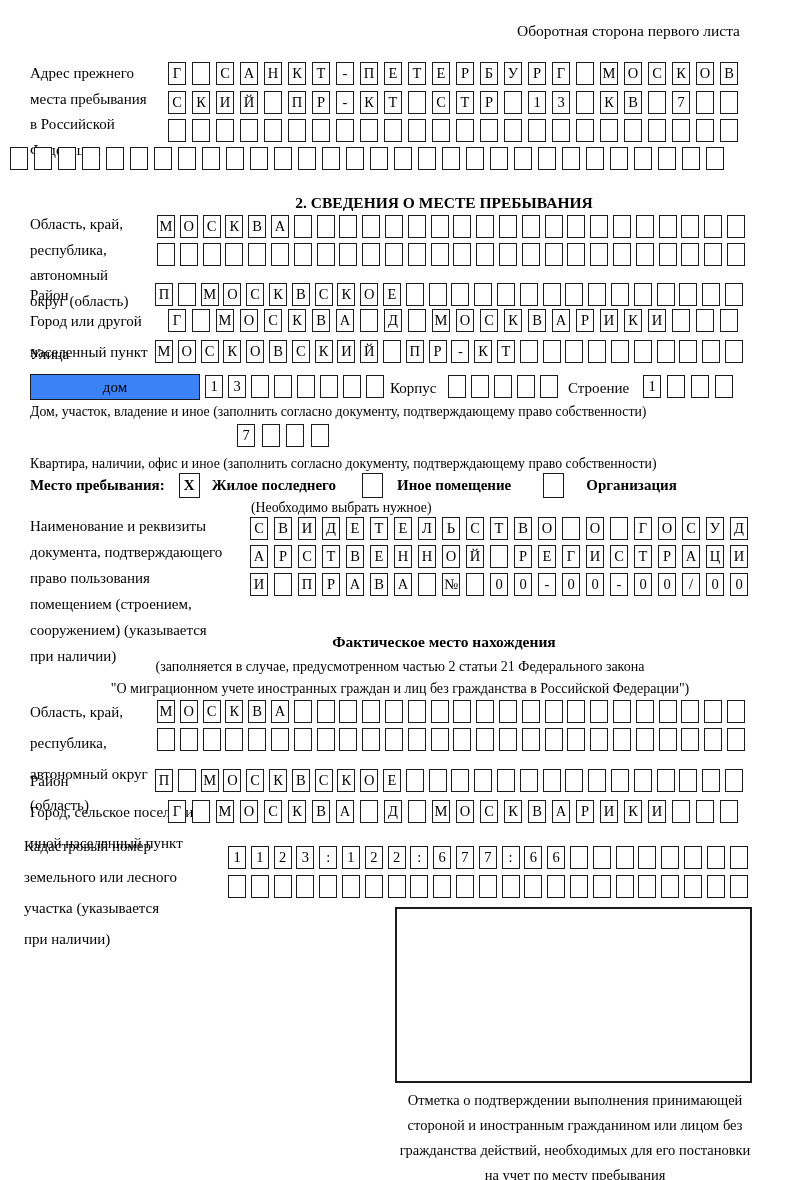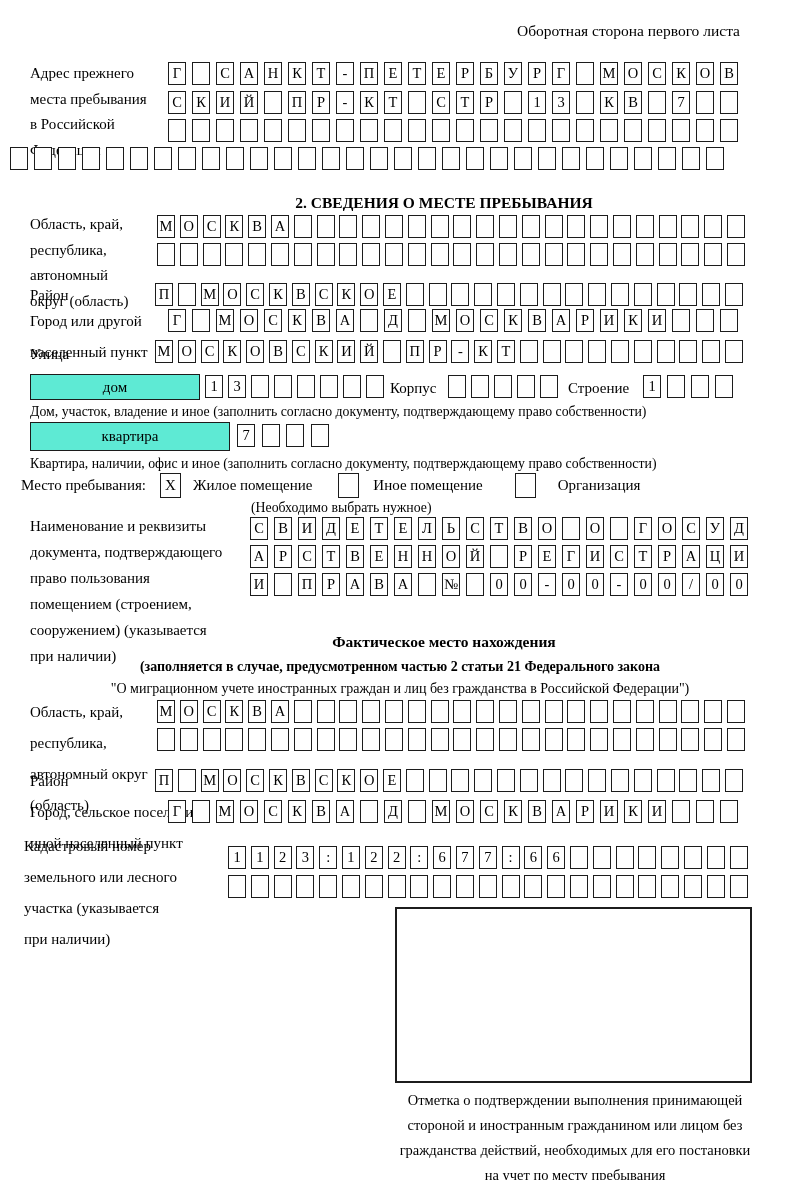--- a/index.html
+++ b/index.html
@@ -17,21 +17,21 @@
   .row { position:absolute; display:flex; gap:6px; }
   .row.tight { gap:4.8px; }
   .row.g5 { gap:5px; }
   .cell {
     box-sizing:border-box; flex:none; width:18px; height:23px;
     border:1.6px solid #1c1c1c; display:flex; align-items:center; justify-content:center;
     font-size:14.5px; background:#fff;
   }
   .wbox {
     position:absolute; box-sizing:border-box; border:1.6px solid #1c1c1c;
-    display:flex; align-items:center; justify-content:center; font-size:15px; background:#5eead4;
+    display:flex; align-items:center; justify-content:center; font-size:15px; background:#3b82f6;
   }
   .chk {
     box-sizing:border-box; width:21px; height:25px; border:1.6px solid #1c1c1c;
     display:flex; align-items:center; justify-content:center; font-size:15px; flex:none;
   }
   .stayrow { position:absolute; display:flex; align-items:center; font-size:15px; }
   .bigbox { position:absolute; box-sizing:border-box; border:2px solid #1c1c1c; background:#fff; }
   .caption { position:absolute; font-size:14.5px; line-height:25px; text-align:center; white-space:pre-line; }
 </style>
 </head>
@@ -329,33 +329,32 @@
     </div>
   <div class="lbl" style="left:568px; top:376px;">Строение</div>
   <div class="row" style="left:643px; top:375px;">
       <span class="cell">1</span>
       <span class="cell"></span>
       <span class="cell"></span>
       <span class="cell"></span>
     </div>
   <div class="note" style="left:30px; top:404px; width:760px;">Дом, участок, владение и иное (заполнить согласно документу, подтверждающему право собственности)</div>
 
-  <div class="wbox" style="left:30px; top:422px; width:200px; height:29px;">квартира</div>
   <div class="row" style="left:237px; top:424px; gap:6.5px;">
       <span class="cell">7</span>
       <span class="cell"></span>
       <span class="cell"></span>
       <span class="cell"></span>
     </div>
   <div class="note" style="left:30px; top:456px; width:760px;">Квартира, наличии, офис и иное (заполнить согласно документу, подтверждающему право собственности)</div>
 
-  <div class="stayrow" style="left:21px; top:473px;">
+  <div class="stayrow" style="left:30px; top:473px;font-weight:bold;">
     <span>Место пребывания:</span>
     <span class="chk" style="margin-left:14px;">X</span>
-    <span style="margin-left:12px;">Жилое помещение</span>
+    <span style="margin-left:12px;">Жилое последнего</span>
     <span class="chk" style="margin-left:26px;"></span>
     <span style="margin-left:14px;">Иное помещение</span>
     <span class="chk" style="margin-left:32px;"></span>
     <span style="margin-left:22px;">Организация</span>
   </div>
   <div class="note" style="left:251px; top:500px;">(Необходимо выбрать нужное)</div>
 
   <div class="lbl" style="left:30px; top:513px; width:215px; line-height:26px;">Наименование и реквизиты
 документа, подтверждающего
 право пользования
@@ -426,21 +425,21 @@
       <span class="cell">0</span>
       <span class="cell">-</span>
       <span class="cell">0</span>
       <span class="cell">0</span>
       <span class="cell">/</span>
       <span class="cell">0</span>
       <span class="cell">0</span>
     </div>
 
   <div class="hd center" style="top:633px; position:absolute; text-align:center;">Фактическое место нахождения</div>
-  <div class="note center" style="top:659px; font-size:14px;font-weight:bold;">(заполняется в случае, предусмотренном частью 2 статьи 21 Федерального закона</div>
+  <div class="note center" style="top:659px; font-size:14px;">(заполняется в случае, предусмотренном частью 2 статьи 21 Федерального закона</div>
   <div class="note center" style="top:681px; font-size:14px;">"О миграционном учете иностранных граждан и лиц без гражданства в Российской Федерации")</div>
 
   <div class="lbl lh24" style="left:30px; top:697px; width:140px;">Область, край,
 республика,
 автономный округ
 (область)</div>
   <div class="row tight" style="left:157px; top:700px;">
       <span class="cell">М</span>
       <span class="cell">О</span>
       <span class="cell">С</span>

